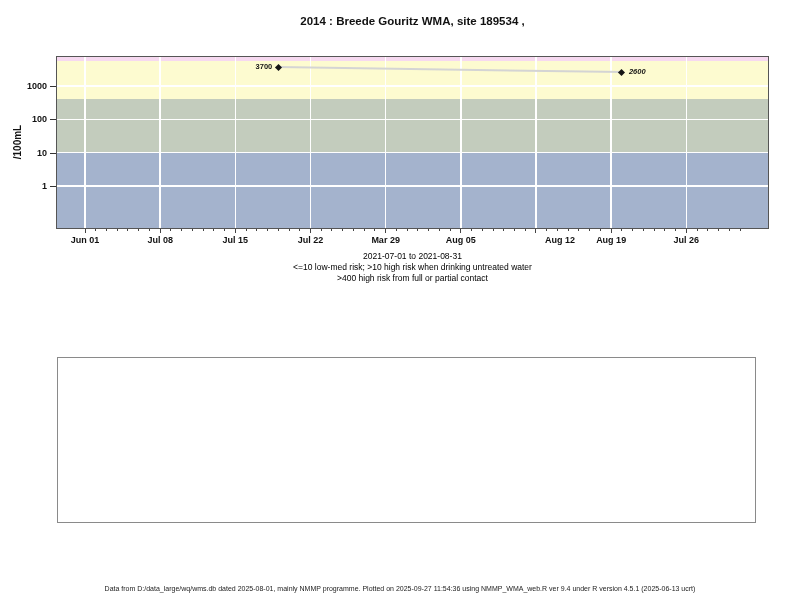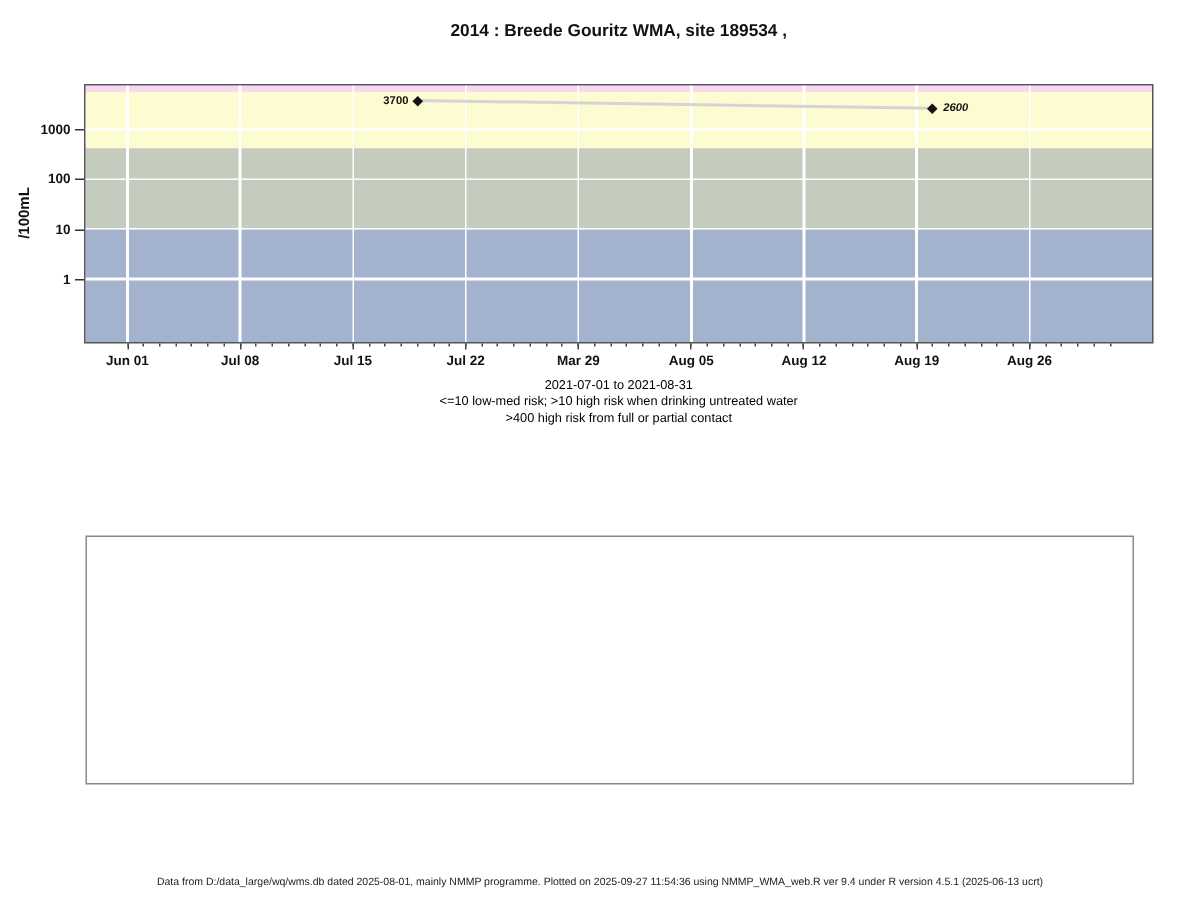--- a/index.html
+++ b/index.html
@@ -2,21 +2,21 @@
 <html><head>
 <meta charset="utf-8">
 <style>
   html,body{margin:0;padding:0;}
   body{width:800px;height:600px;background:#ffffff;position:relative;overflow:hidden;
        font-family:"Liberation Sans", sans-serif;color:#111;}
   .abs{position:absolute;}
   #title{left:57px;top:13px;width:711px;text-align:center;font-size:11.5px;font-weight:bold;line-height:16px;}
   #ylab{left:-72px;top:133px;width:171px;height:14px;text-align:center;font-size:10px;font-weight:600;
         transform:rotate(-90deg);transform-origin:center center;left:-67px;top:135px;}
-  #plot{left:57px;top:57px;width:711px;height:171px;box-shadow:0 0 0 1px #555;overflow:hidden;background:#f0abfc;}
+  #plot{left:57px;top:57px;width:711px;height:171px;box-shadow:0 0 0 1px #555;overflow:hidden;background:#7dd3fc;}
   .band{position:absolute;left:0;width:711px;}
   .gl-v{position:absolute;top:0;width:1.5px;height:171px;background:#ffffff;}
   .gl-h{position:absolute;left:0;width:711px;height:1.5px;background:#ffffff;}
   .seg{position:absolute;height:2px;transform-origin:0 50%;}
   .m-diamond{position:absolute;width:5px;height:5px;background:#141414;transform:rotate(45deg);}
   .ptlabel{position:absolute;font-size:7.5px;font-weight:600;line-height:8px;white-space:nowrap;color:#141414;}
   .ytickline{position:absolute;height:1px;width:6px;background:#333;}
   .yticklabel{position:absolute;width:40px;text-align:right;font-size:9px;font-weight:600;line-height:10px;}
   .xtick{position:absolute;width:1px;background:#444;}
   .xticklabel{position:absolute;width:54px;text-align:center;font-size:9px;font-weight:600;line-height:10px;}
@@ -151,25 +151,25 @@
     <div class="xticklabel" style="left: 133.164px; top: 235px;">Jul 08</div>
     <div class="xtick" style="left: 234.828px; top: 229px; height: 4px;"></div>
     <div class="xticklabel" style="left: 208.328px; top: 235px;">Jul 15</div>
     <div class="xtick" style="left: 309.992px; top: 229px; height: 4px;"></div>
     <div class="xticklabel" style="left: 283.492px; top: 235px;">Jul 22</div>
     <div class="xtick" style="left: 385.156px; top: 229px; height: 4px;"></div>
     <div class="xticklabel" style="left: 358.656px; top: 235px;">Mar 29</div>
     <div class="xtick" style="left: 460.32px; top: 229px; height: 4px;"></div>
     <div class="xticklabel" style="left: 433.82px; top: 235px;">Aug 05</div>
     <div class="xtick" style="left: 535.484px; top: 229px; height: 4px;"></div>
-    <div class="xticklabel" style="left: 509px; top: 235px;">Aug 12</div>
+    <div class="xticklabel" style="left: 533px; top: 235px;">Aug 12</div>
     <div class="xtick" style="left: 610.648px; top: 229px; height: 4px;"></div>
     <div class="xticklabel" style="left: 584.148px; top: 235px;">Aug 19</div>
     <div class="xtick" style="left: 685.811px; top: 229px; height: 4px;"></div>
-    <div class="xticklabel" style="left: 659.311px; top: 235px;">Aug 26</div>
+    <div class="xticklabel" style="left: 659.311px; top: 235px;">Jul 26</div>
   </div>
 
 <div class="abs" id="caption">
   <div>2021-07-01 to 2021-08-31</div>
   <div>&lt;=10 low-med risk; &gt;10 high risk when drinking untreated water</div>
   <div>&gt;400 high risk from full or partial contact</div>
 </div>
 
 <div class="abs" id="notes-panel"></div>
 

